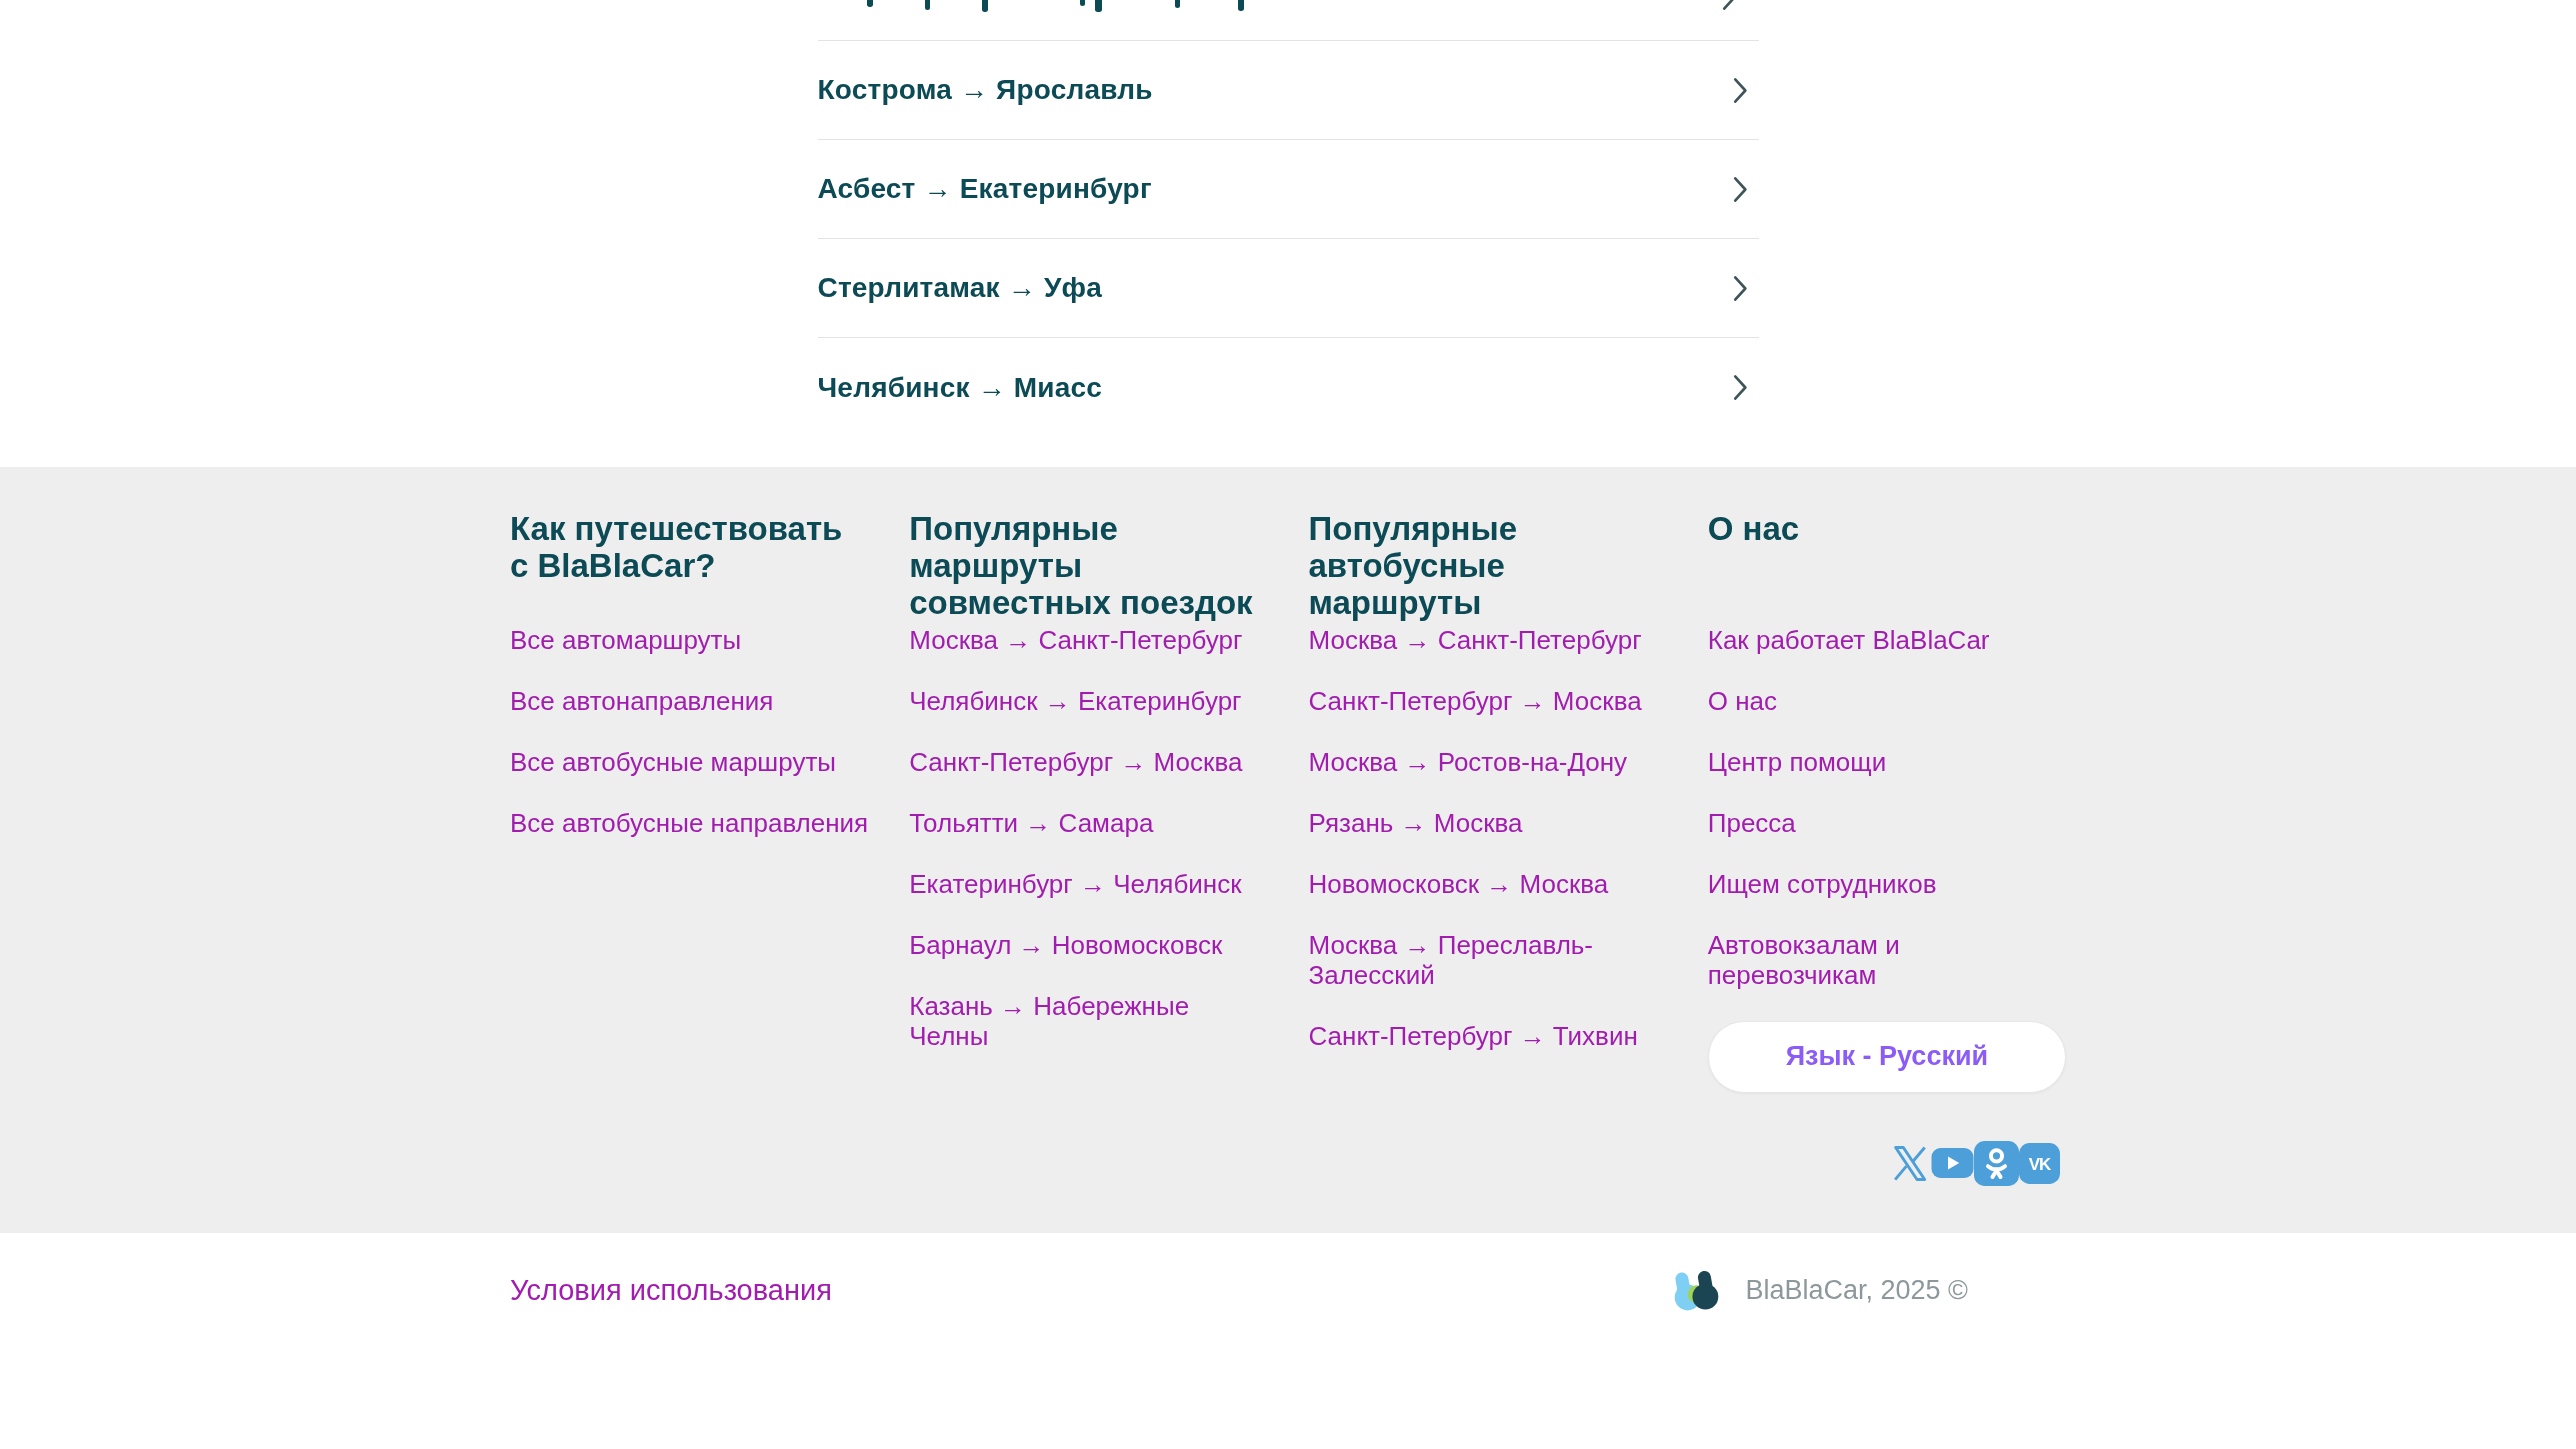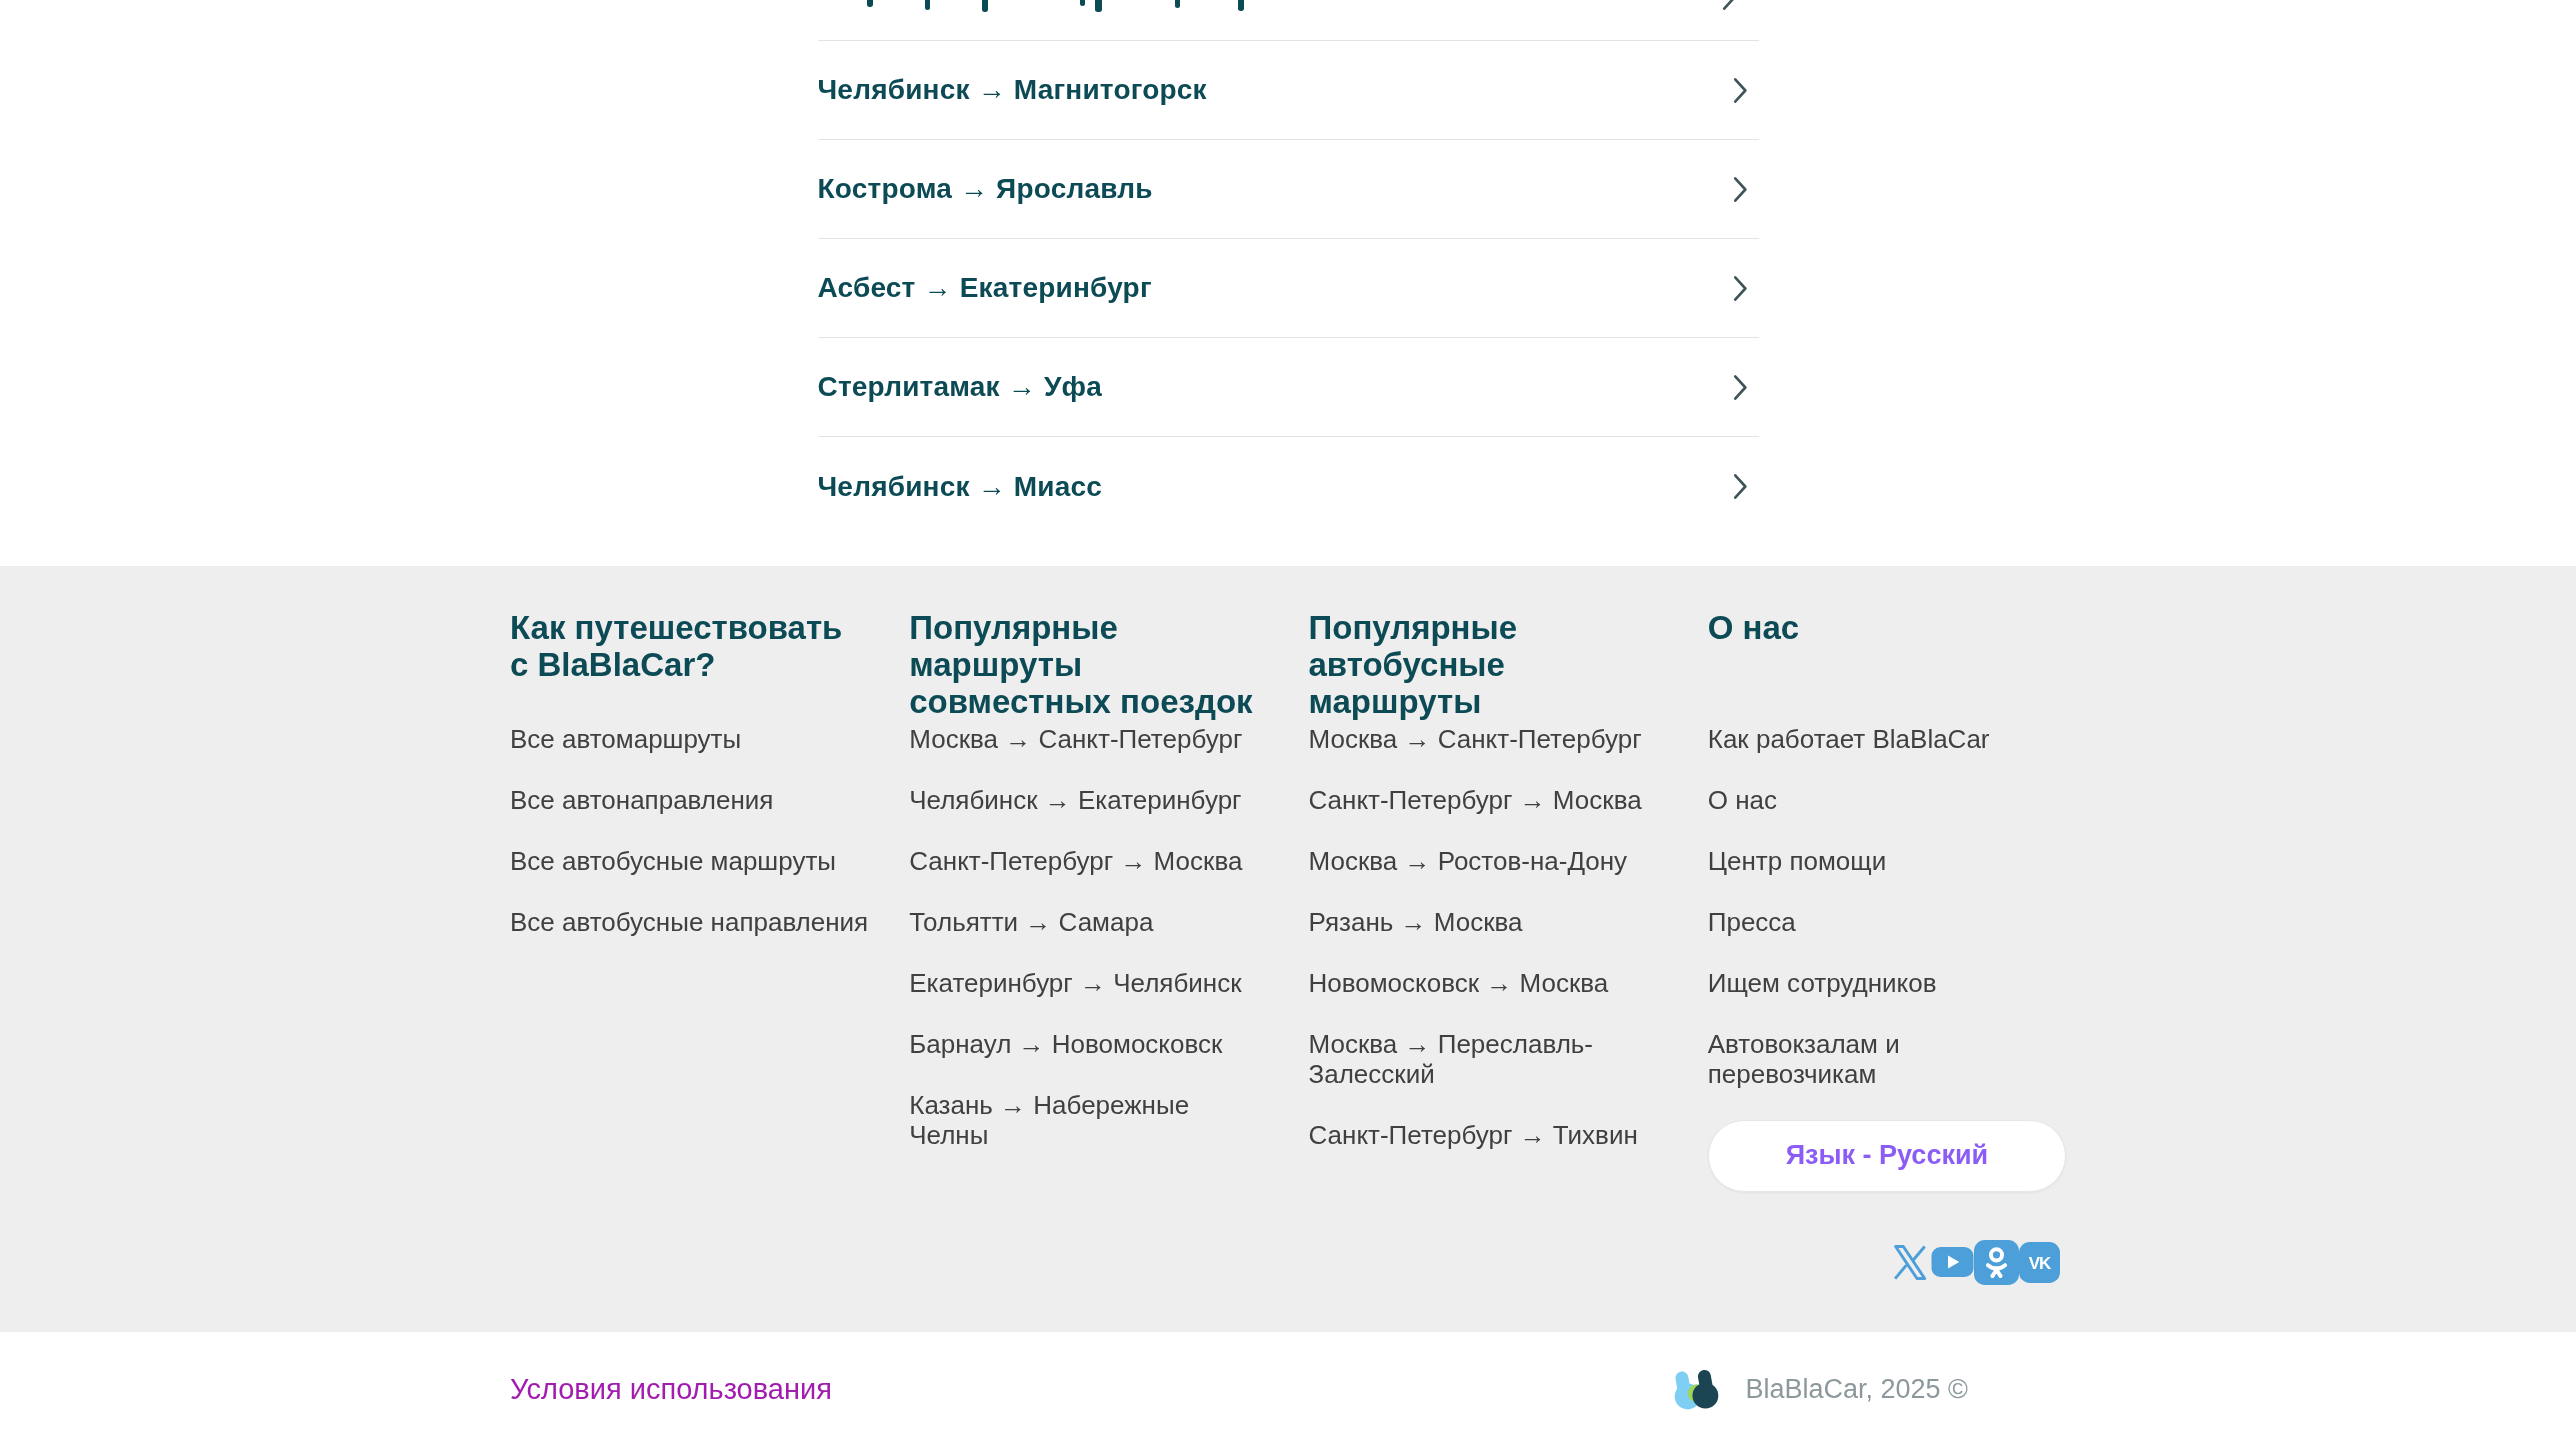--- a/index.html
+++ b/index.html
@@ -18,21 +18,21 @@
   .route-row.clipped { height:41px; position:relative; overflow:hidden; cursor:pointer; }
   .clip-chev { position:absolute; right:10.7px; top:-16px; }
   .speck { position:absolute; top:0; background:#0c4a55; border-radius:0 0 2.7px 2.7px; }
 
   
   footer { background:#eeeeee; padding:43px 0 47px 0; }
   .footer-inner { width:1556px; margin:0 auto; display:grid;
                   grid-template-columns:repeat(4, 1fr); column-gap:41px; }
   .col-title { height:115px; font-size:33px; line-height:37px; font-weight:700; color:#0c4a55; }
   .f-links { list-style:none; }
-  .f-link { font-size:26px; line-height:30px; margin-bottom:31px; color:#404040; cursor:pointer; }
+  .f-link { font-size:26px; line-height:30px; margin-bottom:31px; color:#a21caf; cursor:pointer; }
 
   .lang-btn { margin-top:25px; width:100%; height:72px; border-radius:36px; background:#ffffff;
               border:0.9px solid #e7e7e7; box-shadow:0 0.9px 2.7px rgba(0,0,0,0.05);
               display:flex; align-items:center; justify-content:center;
               font-size:27px; font-weight:700; color:#8b5cf6; cursor:pointer;
               font-family:"Liberation Sans", sans-serif; }
   .social-row { margin-top:48px; width:347px; margin-left:5.4px; height:45px;
                 display:flex; align-items:center; justify-content:flex-end; }
   .social-row svg { cursor:pointer; display:block; }
 
@@ -54,26 +54,20 @@
       <span class="speck" style="left:164px;width:6.3px;height:11.6px"></span>
       <span class="speck" style="left:262px;width:5.4px;height:6.3px"></span>
       <span class="speck" style="left:277px;width:7.2px;height:11.6px"></span>
       <span class="speck" style="left:357px;width:5.4px;height:8px"></span>
       <span class="speck" style="left:420px;width:6.3px;height:10.7px"></span>
       <svg class="chev clip-chev" viewBox="0 0 17 30">
         <polyline points="2.5,2.5 14,15 2.5,27.5"></polyline>
       </svg>
     </div>
     <div>
-  <div class="route-row">
-    <span class="route-label">Челябинск → Магнитогорск</span>
-    <svg class="chev" viewBox="0 0 17 30">
-      <polyline points="2.5,2.5 14,15 2.5,27.5"></polyline>
-    </svg>
-  </div>
 
   <div class="route-row">
     <span class="route-label">Кострома → Ярославль</span>
     <svg class="chev" viewBox="0 0 17 30">
       <polyline points="2.5,2.5 14,15 2.5,27.5"></polyline>
     </svg>
   </div>
 
   <div class="route-row">
     <span class="route-label">Асбест → Екатеринбург</span>

